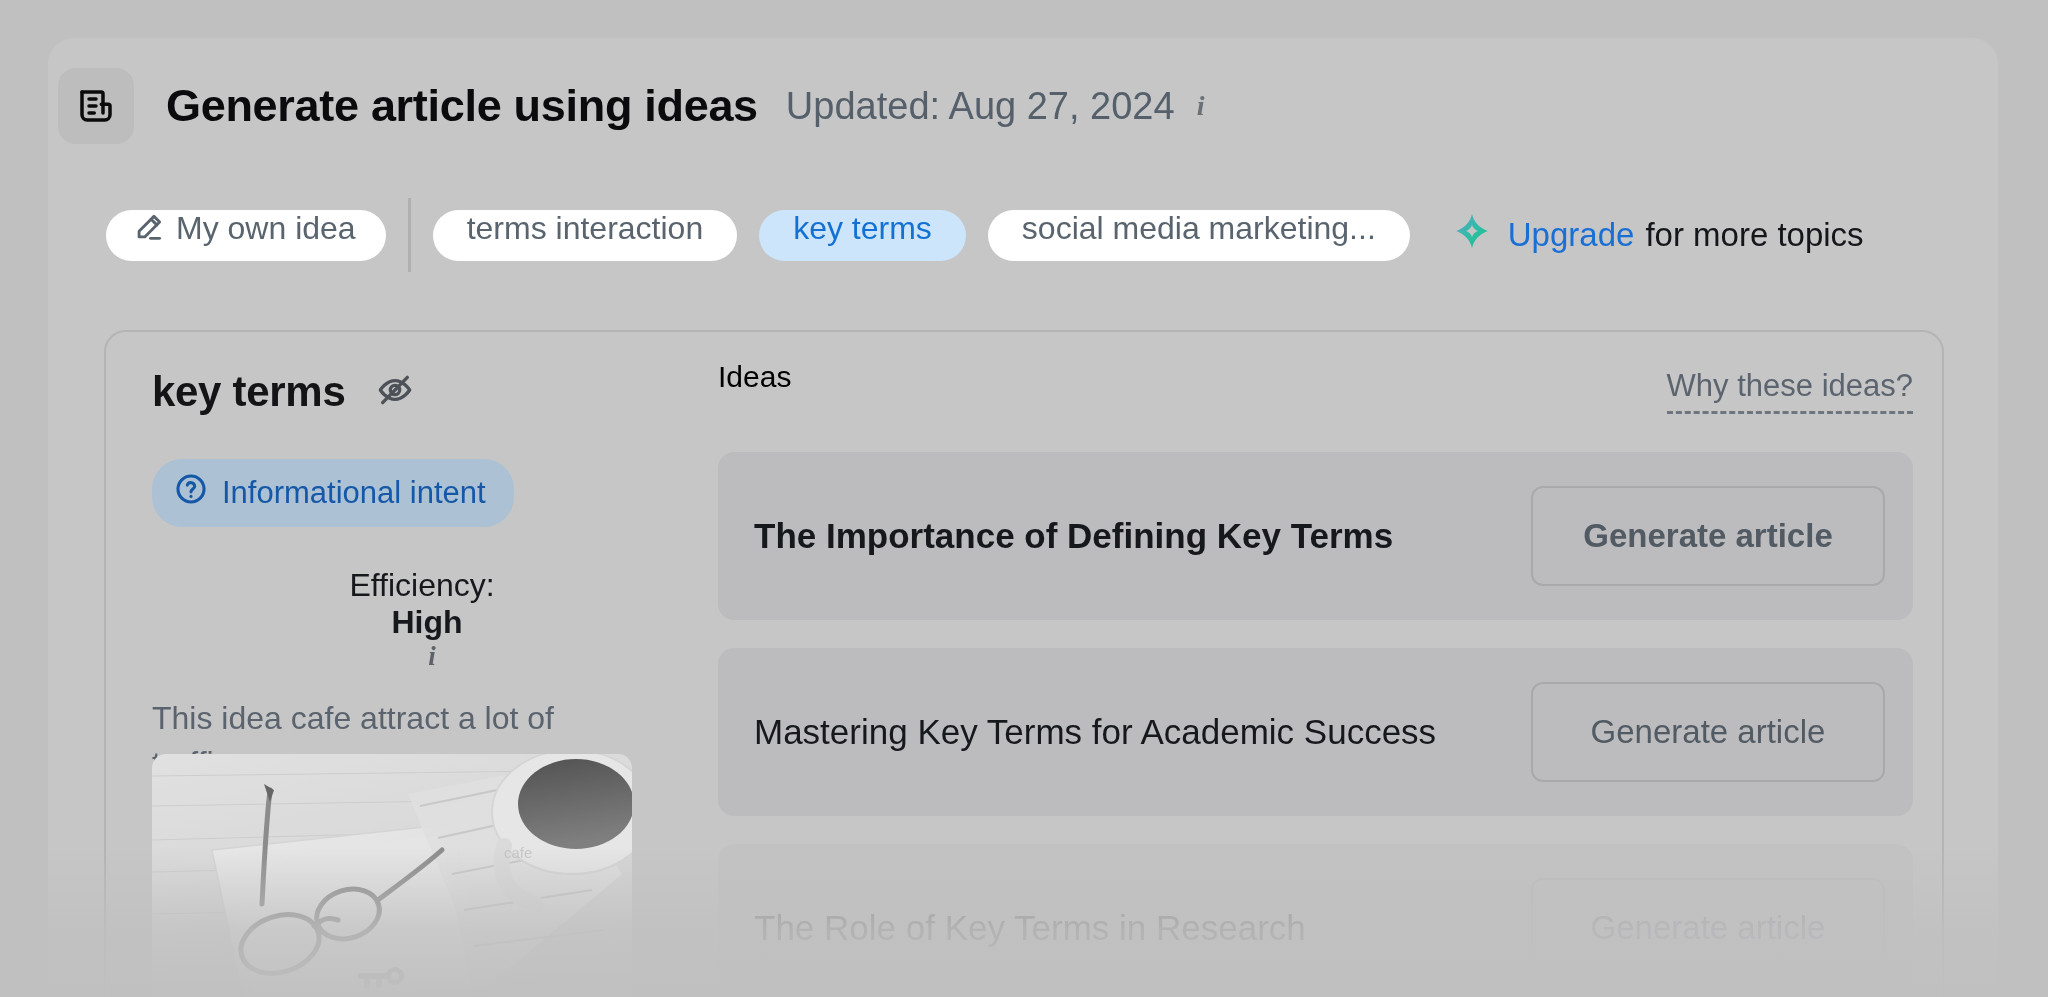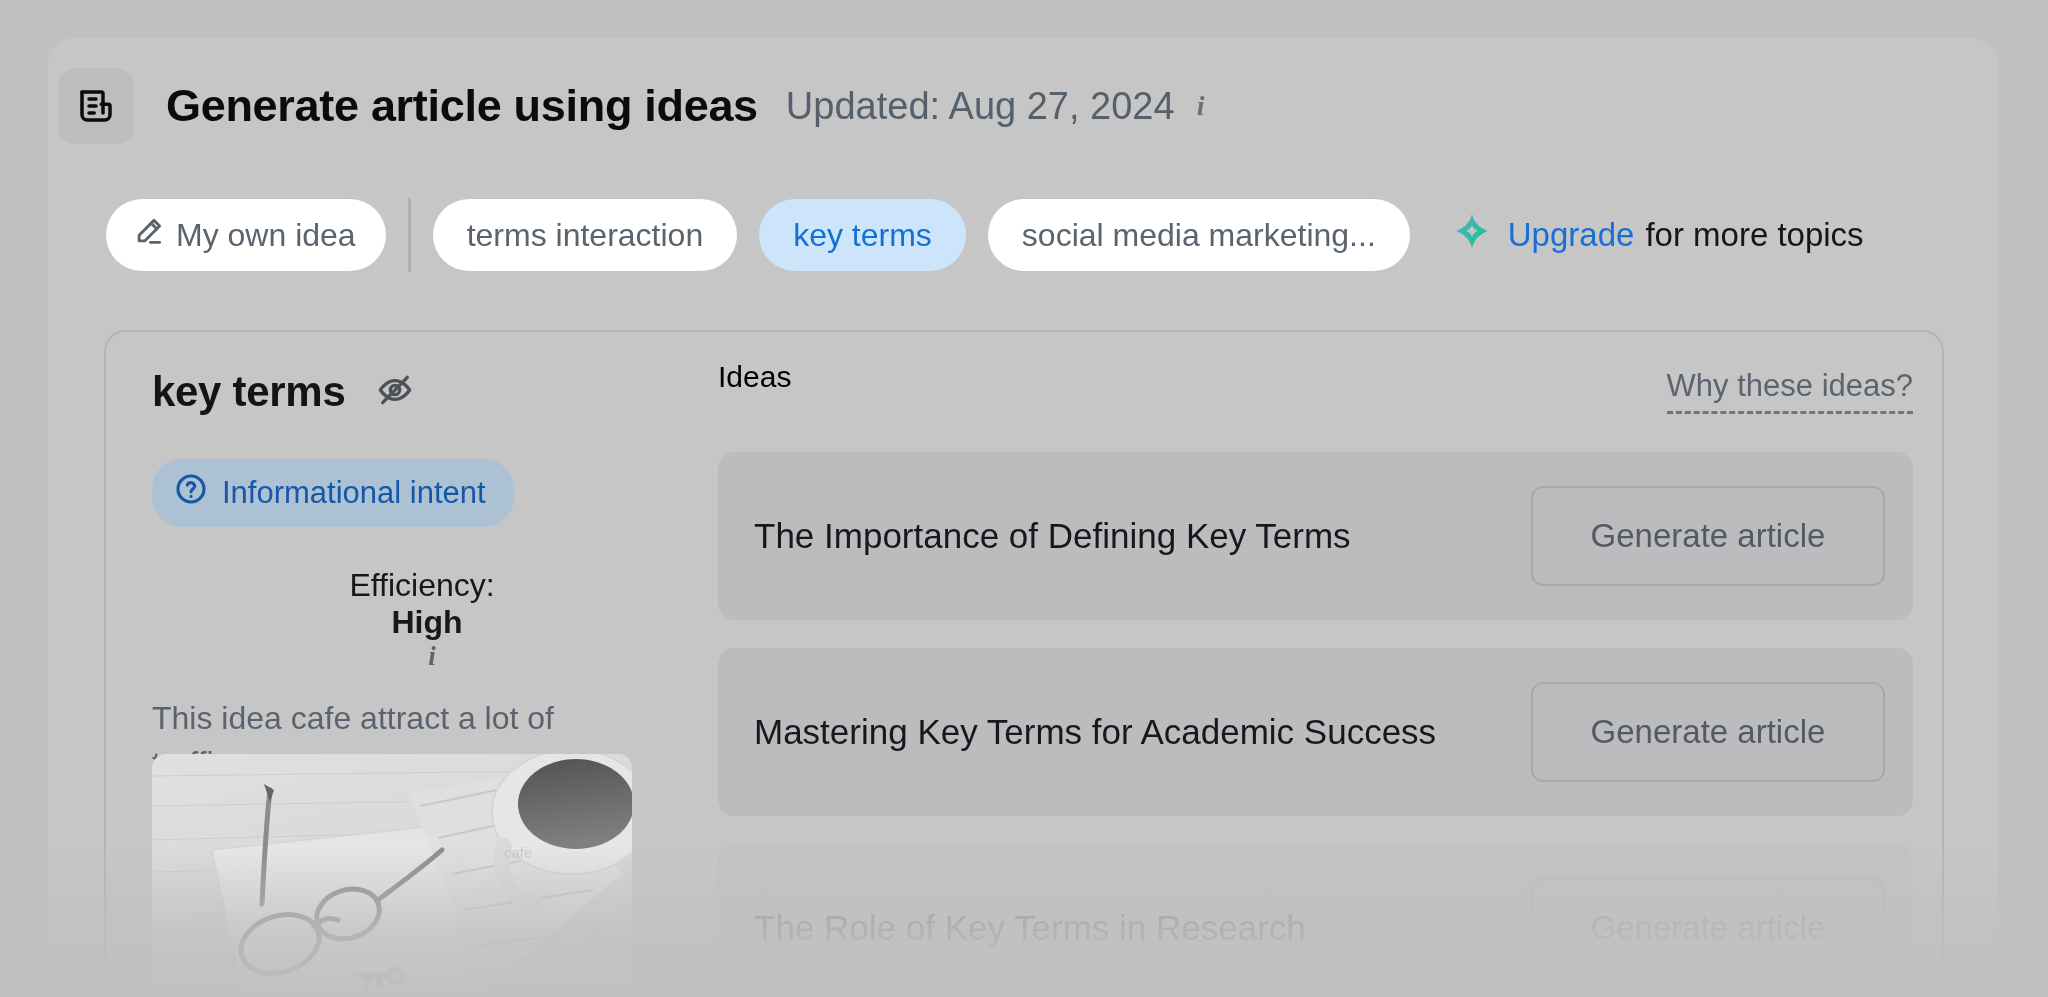--- a/index.html
+++ b/index.html
@@ -77,25 +77,25 @@
 
   
   .chips-row {
     position: absolute;
     left: 106px;
     top: 198px;
     display: flex;
     align-items: center;
   }
   .chip {
-    height: 72px;
+    height: 51px;
     border-radius: 40px;
     background: #ffffff;
     display: flex;
-    align-items: center;
+    align-items: flex-start;
     justify-content: center;
     padding: 0 34px;
     font-size: 32px;
     color: #5a646e;
     white-space: nowrap;
     box-sizing: border-box;
   }
   .chip.own {
     padding: 0 30px 0 26px;
     gap: 10px;
@@ -230,21 +230,21 @@
     margin-top: 28px;
     background: #bcbcbe;
     border-radius: 16px;
     height: 168px;
     display: flex;
     align-items: center;
     padding: 0 28px 0 36px;
     box-sizing: border-box;
     justify-content: space-between;
   }
-  .idea-row.first { margin-top: 38px; }
+  .idea-row.first { margin-top: 38px; font-weight: bold; }
   .idea-title {
     font-size: 35px;
     color: #16181c;
     line-height: 1.32;
     max-width: 700px;
   }
   .gen-btn {
     flex: none;
     width: 350px;
     height: 96px;

